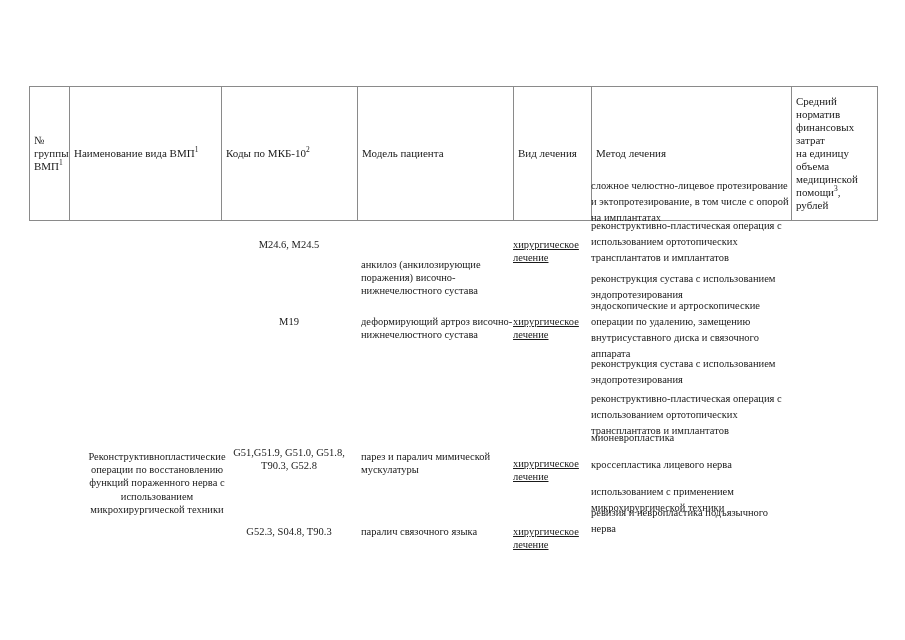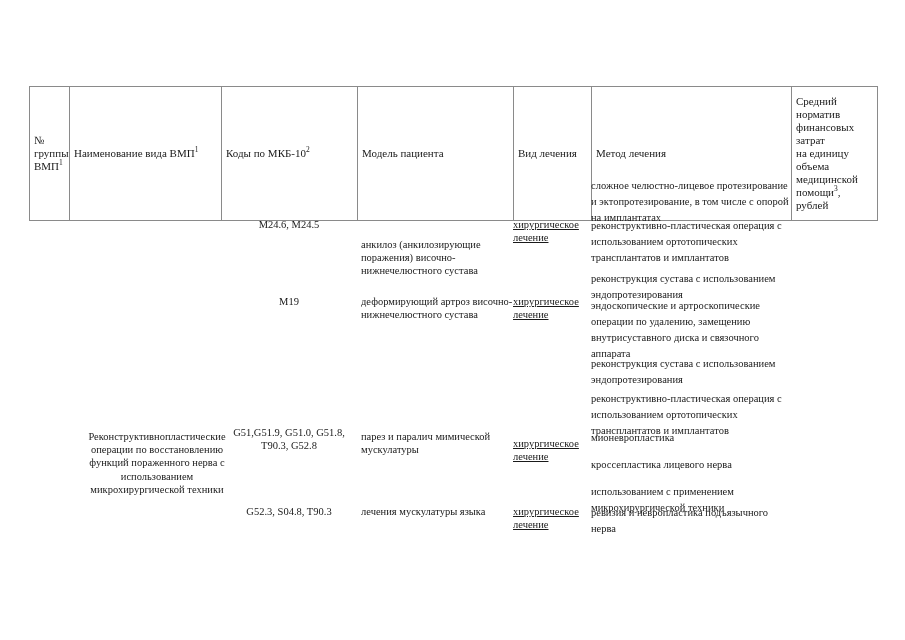--- a/index.html
+++ b/index.html
@@ -53,20 +53,21 @@
     width: 848px;
   }
   .brow {
     position: relative;
     width: 100%;
   }
   .cell {
     position: absolute;
     font-size: 10.5px;
     line-height: 13.2px;
+    margin-top: 20px;
   }
   .c-name    { left: 44px;  width: 168px; text-align: center; }
   .c-codes   { left: 196px; width: 128px; text-align: center; }
   .c-model   { left: 332px; width: 172px; text-align: left; }
   .c-kind    { left: 484px; width: 74px;  text-align: left; text-decoration: underline; }
 
   .mblock {
     position: absolute;
     left: 562px;
     width: 200px;
@@ -148,19 +149,19 @@
       <div class="cell c-model" style="top:258px">парез и паралич мимической мускулатуры</div>
       <div class="cell c-kind" style="top:265px">хирургическое лечение</div>
       <div class="mblock" style="top:219px">реконструктивно-пластическая операция с использованием ортотопических трансплантатов и имплантатов</div>
       <div class="mblock" style="top:258px">мионевропластика</div>
       <div class="mblock" style="top:285px">кроссепластика лицевого нерва</div>
       <div class="mblock" style="top:312px">использованием с применением микрохирургической техники</div>
     </div>
 
     <div class="brow">
       <div class="cell c-codes" style="top:333px">G52.3, S04.8, T90.3</div>
-      <div class="cell c-model" style="top:333px">лечения мускулатуры языка</div>
+      <div class="cell c-model" style="top:333px">паралич связочного языка</div>
       <div class="cell c-kind" style="top:333px">хирургическое лечение</div>
       <div class="mblock" style="top:333px">ревизия и невропластика подъязычного нерва</div>
     </div>
 
   </div>
 </div>
 
 </body></html>

